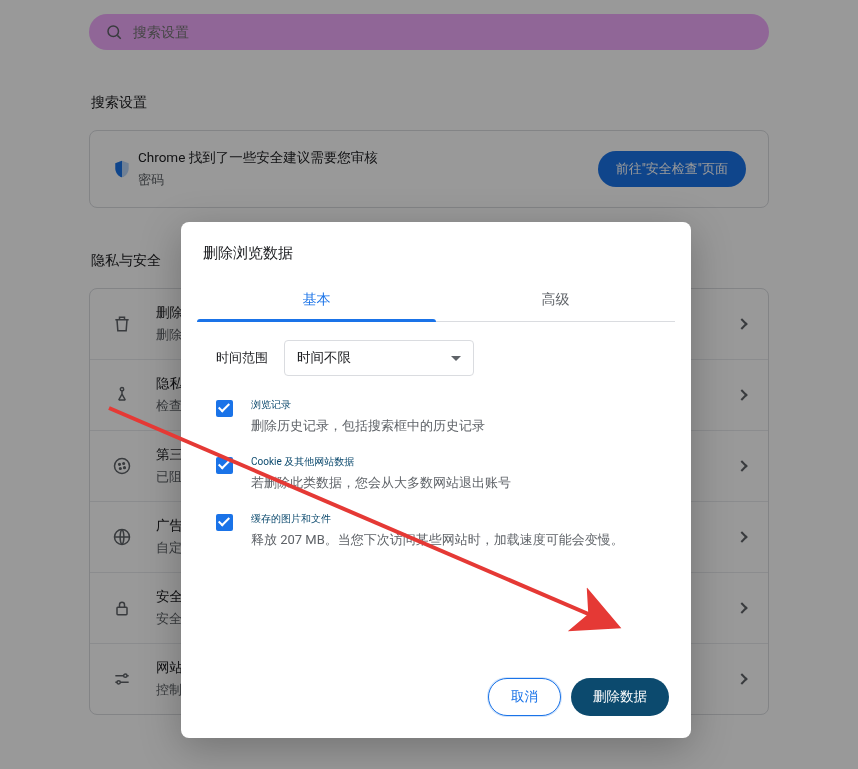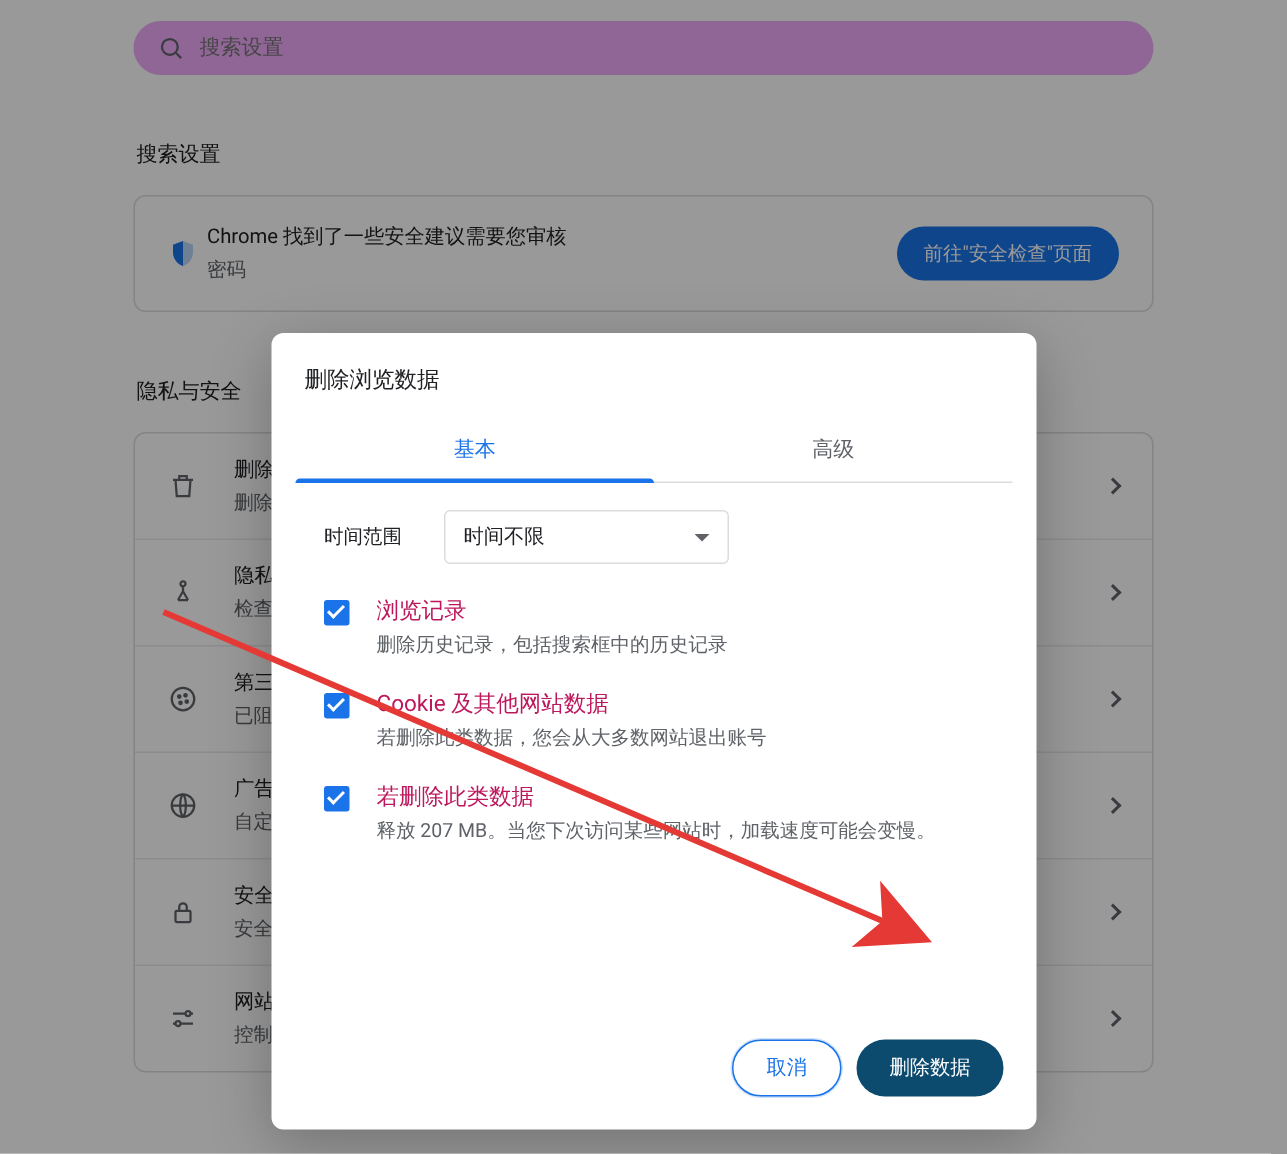--- a/index.html
+++ b/index.html
@@ -28,26 +28,26 @@
 
 .modal { position: absolute; left: 181px; top: 222px; width: 510px; background: #fff; border-radius: 8px; box-shadow: 0 10px 40px rgba(0,0,0,0.25); z-index: 10; padding-bottom: 0; }
 .modal-title { font-size: 15px; color: #202124; padding: 22px 22px 16px 22px; }
 .tabs { display: flex; border-bottom: 1px solid #dadce0; margin: 0 16px; }
 .tab { flex: 1; text-align: center; padding: 12px 0; font-size: 14px; color: #5f6368; cursor: pointer; position: relative; }
 .tab.active { color: #1a73e8; }
 .tab.active::after { content: ""; position: absolute; left: 0; right: 0; bottom: -1px; height: 3px; background: #1a73e8; border-radius: 3px 3px 0 0; }
 .body { padding: 18px 22px 8px 35px; }
 .time-row { display: flex; align-items: center; gap: 16px; margin-bottom: 22px; }
 .time-label { font-size: 13px; color: #202124; }
-.select { border: 1px solid #dadce0; border-radius: 4px; padding: 8px 12px; font-size: 13.5px; color: #202124; width: 190px; display: flex; justify-content: space-between; align-items: center; cursor: pointer; margin-left: 12px; }
+.select { border: 1px solid #dadce0; border-radius: 4px; padding: 8px 12px; font-size: 13.5px; color: #202124; width: 190px; display: flex; justify-content: space-between; align-items: center; cursor: pointer; }
 .select .caret { width: 0; height: 0; border-left: 5px solid transparent; border-right: 5px solid transparent; border-top: 5px solid #5f6368; }
 .check-row { display: flex; gap: 18px; margin-bottom: 20px; align-items: flex-start; }
 .checkbox { width: 17px; height: 17px; background: #1a73e8; border-radius: 2px; flex-shrink: 0; margin-top: 2px; position: relative; cursor: pointer; }
 .checkbox::after { content: ""; position: absolute; left: 5px; top: 1px; width: 4px; height: 9px; border: solid white; border-width: 0 2px 2px 0; transform: rotate(45deg); }
-.check-text .title { font-size: 15px; color: #be185d; margin-bottom: 5px; }
+.check-text .title { font-size: 10px; color: #0c4a6e; margin-bottom: 5px; }
 .check-text .sub { font-size: 13px; color: #5f6368; line-height: 1.4; }
 .modal-footer { display: flex; justify-content: flex-end; gap: 10px; padding: 100px 22px 22px 22px; }
 .btn-outline { border: 1.5px solid #1a73e8; color: #1a73e8; background: #fff; border-radius: 20px; padding: 9px 22px; font-size: 13.5px; cursor: pointer; box-shadow: 0 0 0 1px rgba(26,115,232,0.2); }
 .btn-primary { background: #0c4a6e; color: #fff; border: none; border-radius: 20px; padding: 10px 22px; font-size: 13.5px; cursor: pointer; }
 
 .arrow-svg { position: absolute; left: 104px; top: 400px; width: 540px; height: 250px; z-index: 20; pointer-events: none; }
 </style>
 </head>
 <body>
 
@@ -175,21 +175,21 @@
     <div class="check-row">
       <div class="checkbox"></div>
       <div class="check-text">
         <div class="title">Cookie 及其他网站数据</div>
         <div class="sub">若删除此类数据，您会从大多数网站退出账号</div>
       </div>
     </div>
     <div class="check-row">
       <div class="checkbox"></div>
       <div class="check-text">
-        <div class="title">若删除此类数据</div>
+        <div class="title">缓存的图片和文件</div>
         <div class="sub">释放 207 MB。当您下次访问某些网站时，加载速度可能会变慢。</div>
       </div>
     </div>
   </div>
   <div class="modal-footer">
     <button class="btn-outline">取消</button>
     <button class="btn-primary">删除数据</button>
   </div>
 </div>
 

